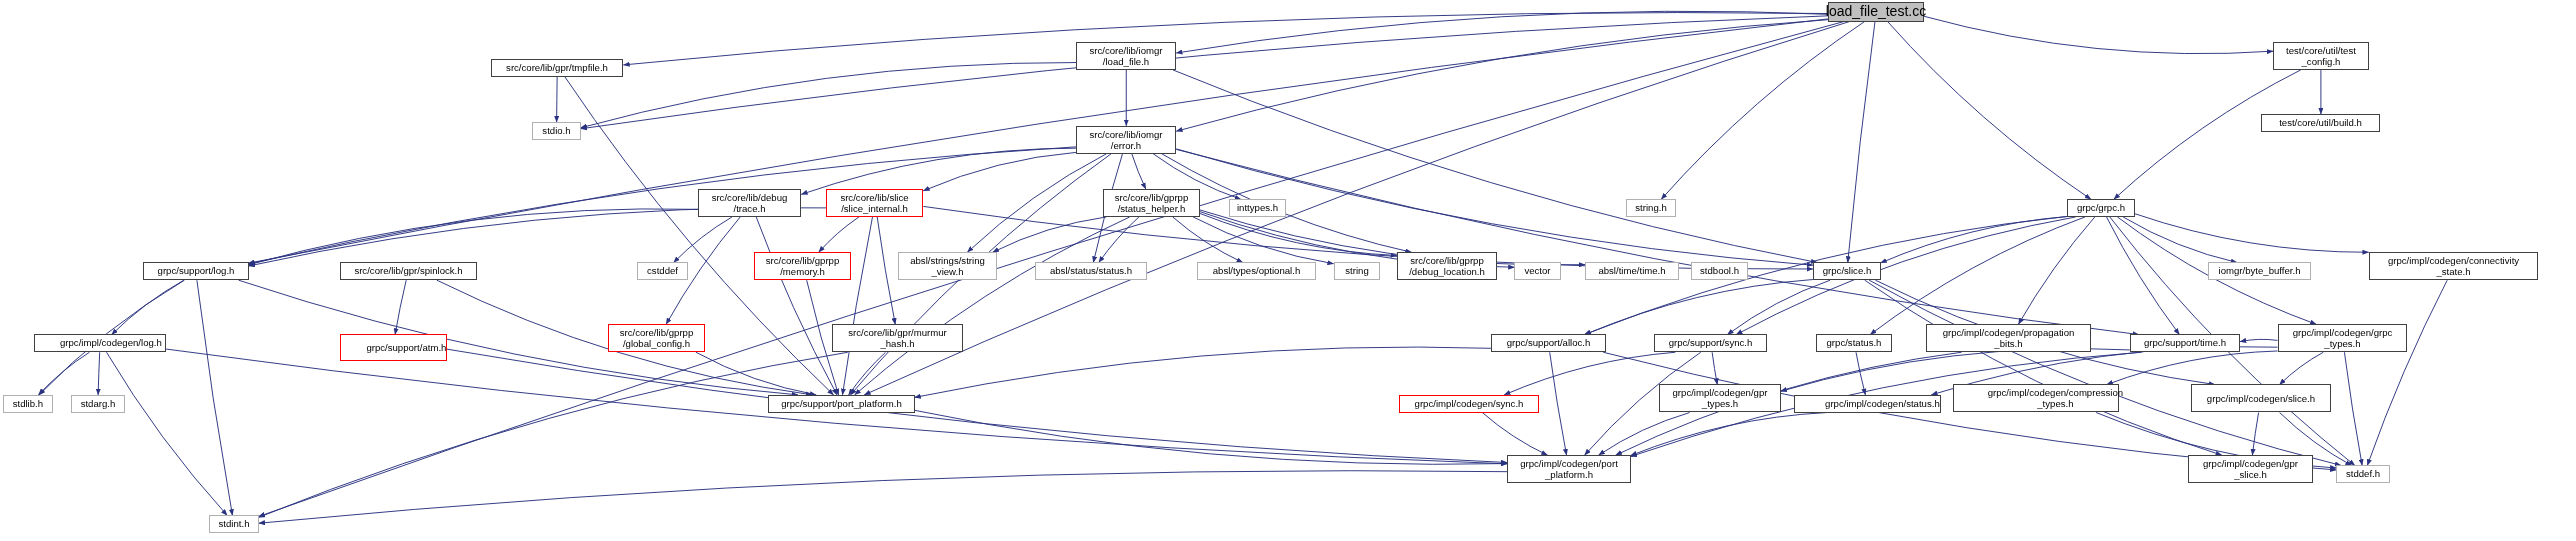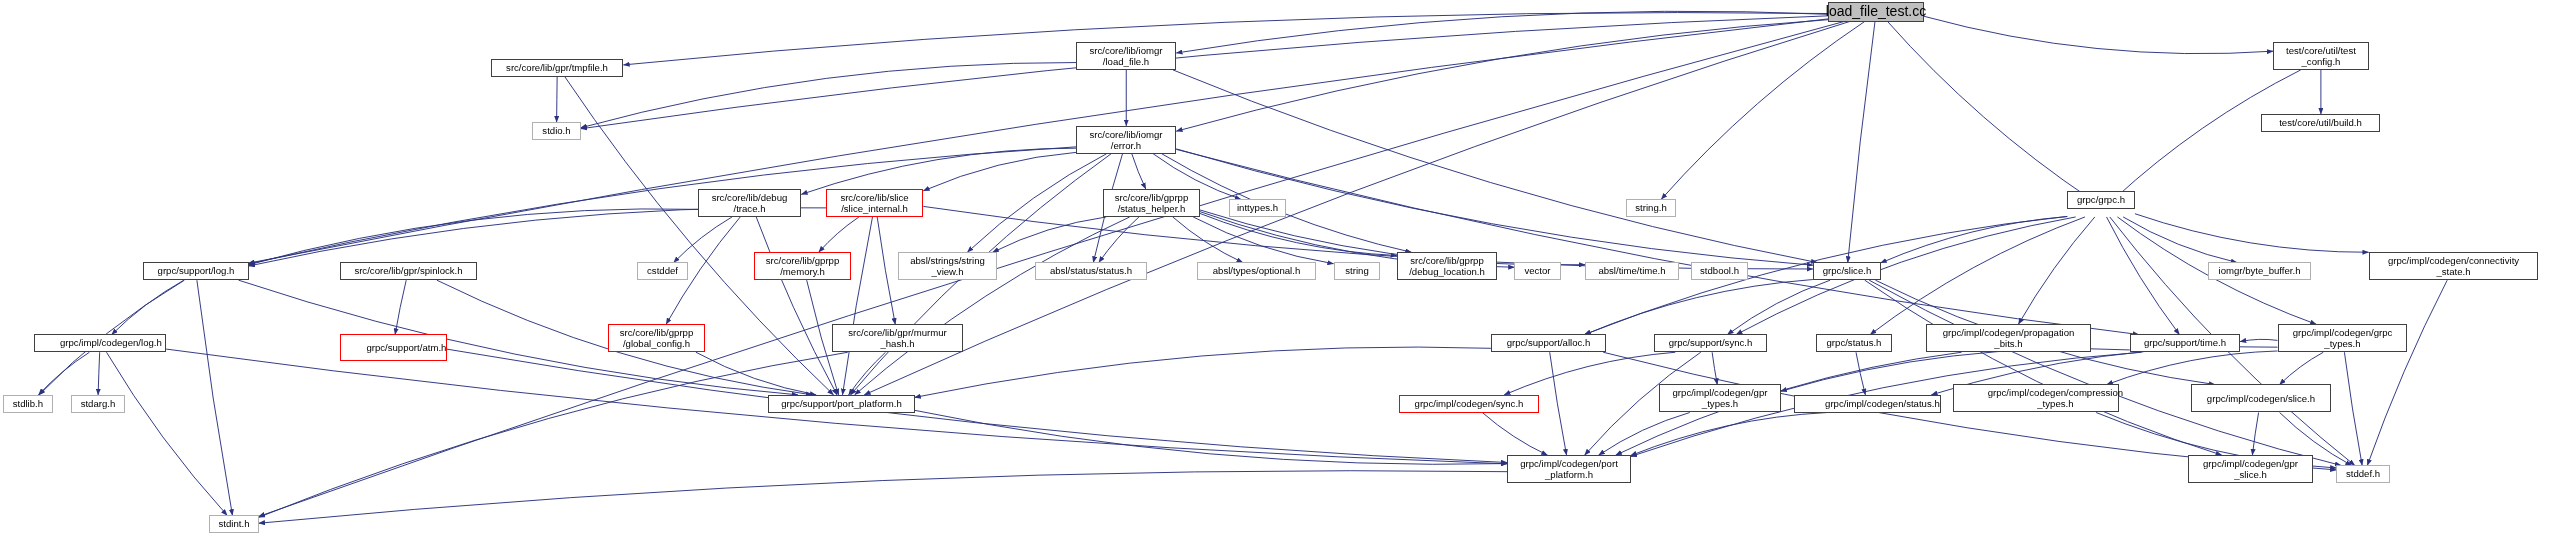--- a/index.html
+++ b/index.html
@@ -177,21 +177,21 @@
     <div class="node dark" style="left: 1076px; top: 126px; width: 100px; height: 28px;">src/core/lib/iomgr
 /error.h</div>
     <div class="node dark" style="left: 698px; top: 189px; width: 103px; height: 28px;">src/core/lib/debug
 /trace.h</div>
     <div class="node red" style="left: 826px; top: 189px; width: 97px; height: 28px;">src/core/lib/slice
 /slice_internal.h</div>
     <div class="node dark" style="left: 1103px; top: 189px; width: 97px; height: 28px;">src/core/lib/gprpp
 /status_helper.h</div>
     <div class="node light" style="left: 1229px; top: 199px; width: 57px; height: 17.6px;">inttypes.h</div>
     <div class="node light" style="left: 1626px; top: 199px; width: 50px; height: 17.6px;">string.h</div>
-    <div class="node dark" style="left: 2067px; top: 191px; width: 68px; height: 17.6px;">grpc/grpc.h</div>
+    <div class="node dark" style="left: 2067px; top: 199px; width: 68px; height: 17.6px;">grpc/grpc.h</div>
     <div class="node dark" style="left: 143px; top: 262px; width: 106px; height: 17.6px;">grpc/support/log.h</div>
     <div class="node dark" style="left: 340px; top: 262px; width: 137px; height: 17.6px;">src/core/lib/gpr/spinlock.h</div>
     <div class="node light" style="left: 637px; top: 262px; width: 51px; height: 17.6px;">cstddef</div>
     <div class="node red" style="left: 754px; top: 252px; width: 97px; height: 28px;">src/core/lib/gprpp
 /memory.h</div>
     <div class="node light" style="left: 898px; top: 252px; width: 99px; height: 28px;">absl/strings/string
 _view.h</div>
     <div class="node light" style="left: 1035px; top: 262px; width: 112px; height: 17.6px;">absl/status/status.h</div>
     <div class="node light" style="left: 1197px; top: 262px; width: 119px; height: 17.6px;">absl/types/optional.h</div>
     <div class="node light" style="left: 1334px; top: 262px; width: 46px; height: 17.6px;">string</div>

